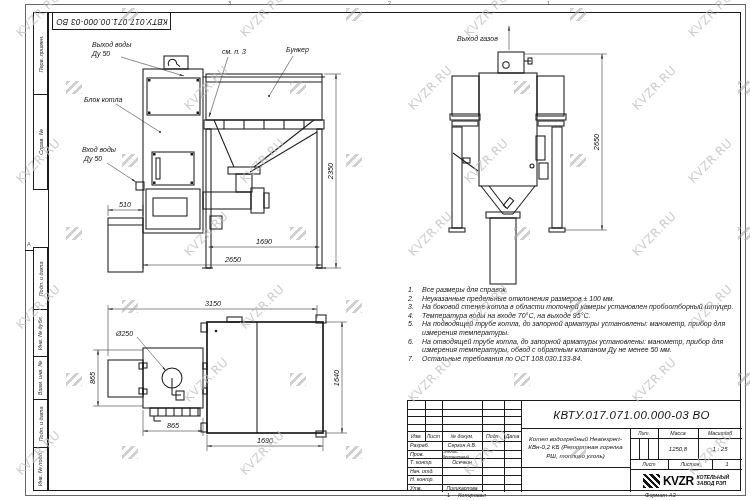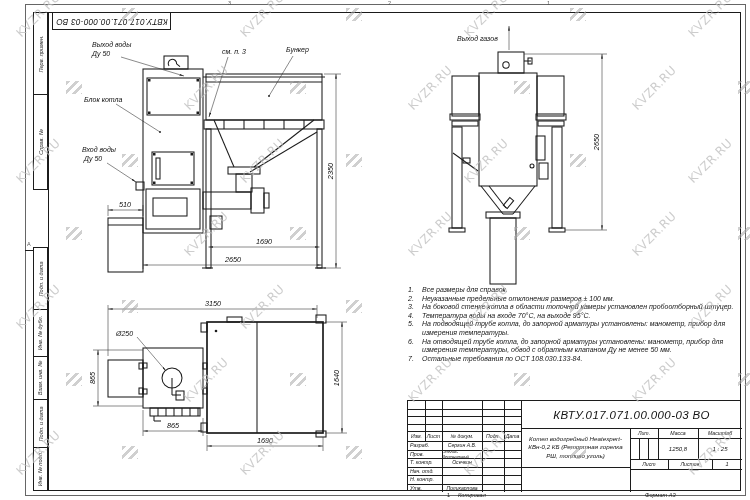--- a/index.html
+++ b/index.html
@@ -352,20 +352,28 @@
     <div class="txt" style="left:222px;top:27px;width:28px;height:10px;font-size:5.2px;">Лит.</div>
     <div class="txt" style="left:250px;top:27px;width:40px;height:10px;font-size:5.2px;">Масса</div>
     <div class="txt" style="left:290px;top:27px;width:44px;height:10px;font-size:5.2px;">Масштаб</div>
     <div class="txt" style="left:250px;top:37px;width:40px;height:21px;font-size:6px;">1250,8</div>
     <div class="txt" style="left:290px;top:37px;width:44px;height:21px;font-size:6px;">1 : 25</div>
 
     <div class="txt" style="left:222px;top:58px;width:38px;height:10px;font-size:5.2px;">Лист</div>
     <div class="txt" style="left:260px;top:58px;width:44px;height:10px;font-size:5.2px;">Листов</div>
     <div class="txt" style="left:304px;top:58px;width:30px;height:10px;font-size:5.6px;">1</div>
 
+    <div class="txt" style="left:222px;top:68px;width:112px;height:23px;gap:3px;">
+      <span class="logo-mark"></span>
+      <span class="logo-word">KVZR</span>
+      <span class="logo-co">
+        <span style="display:block;">КОТЕЛЬНЫЙ</span>
+        <span style="display:block;">ЗАВОД РЭП</span>
+      </span>
+    </div>
   </div>
 
   <span class="bstrip" style="left:447px;top:492px;font-style:normal;">1</span>
   <span class="bstrip" style="left:458px;top:492px;">Копировал</span>
   <span class="bstrip" style="left:645px;top:492px;">Формат А3</span>
 
   <div class="wm-layer">
       <span class="wm-text" style="left: 10px; top: 8px;">KVZR.RU</span>
       <div class="wm-logo" style="left: 122px; top: 8px;"></div>
       <span class="wm-text" style="left: 234px; top: 8px;">KVZR.RU</span>

